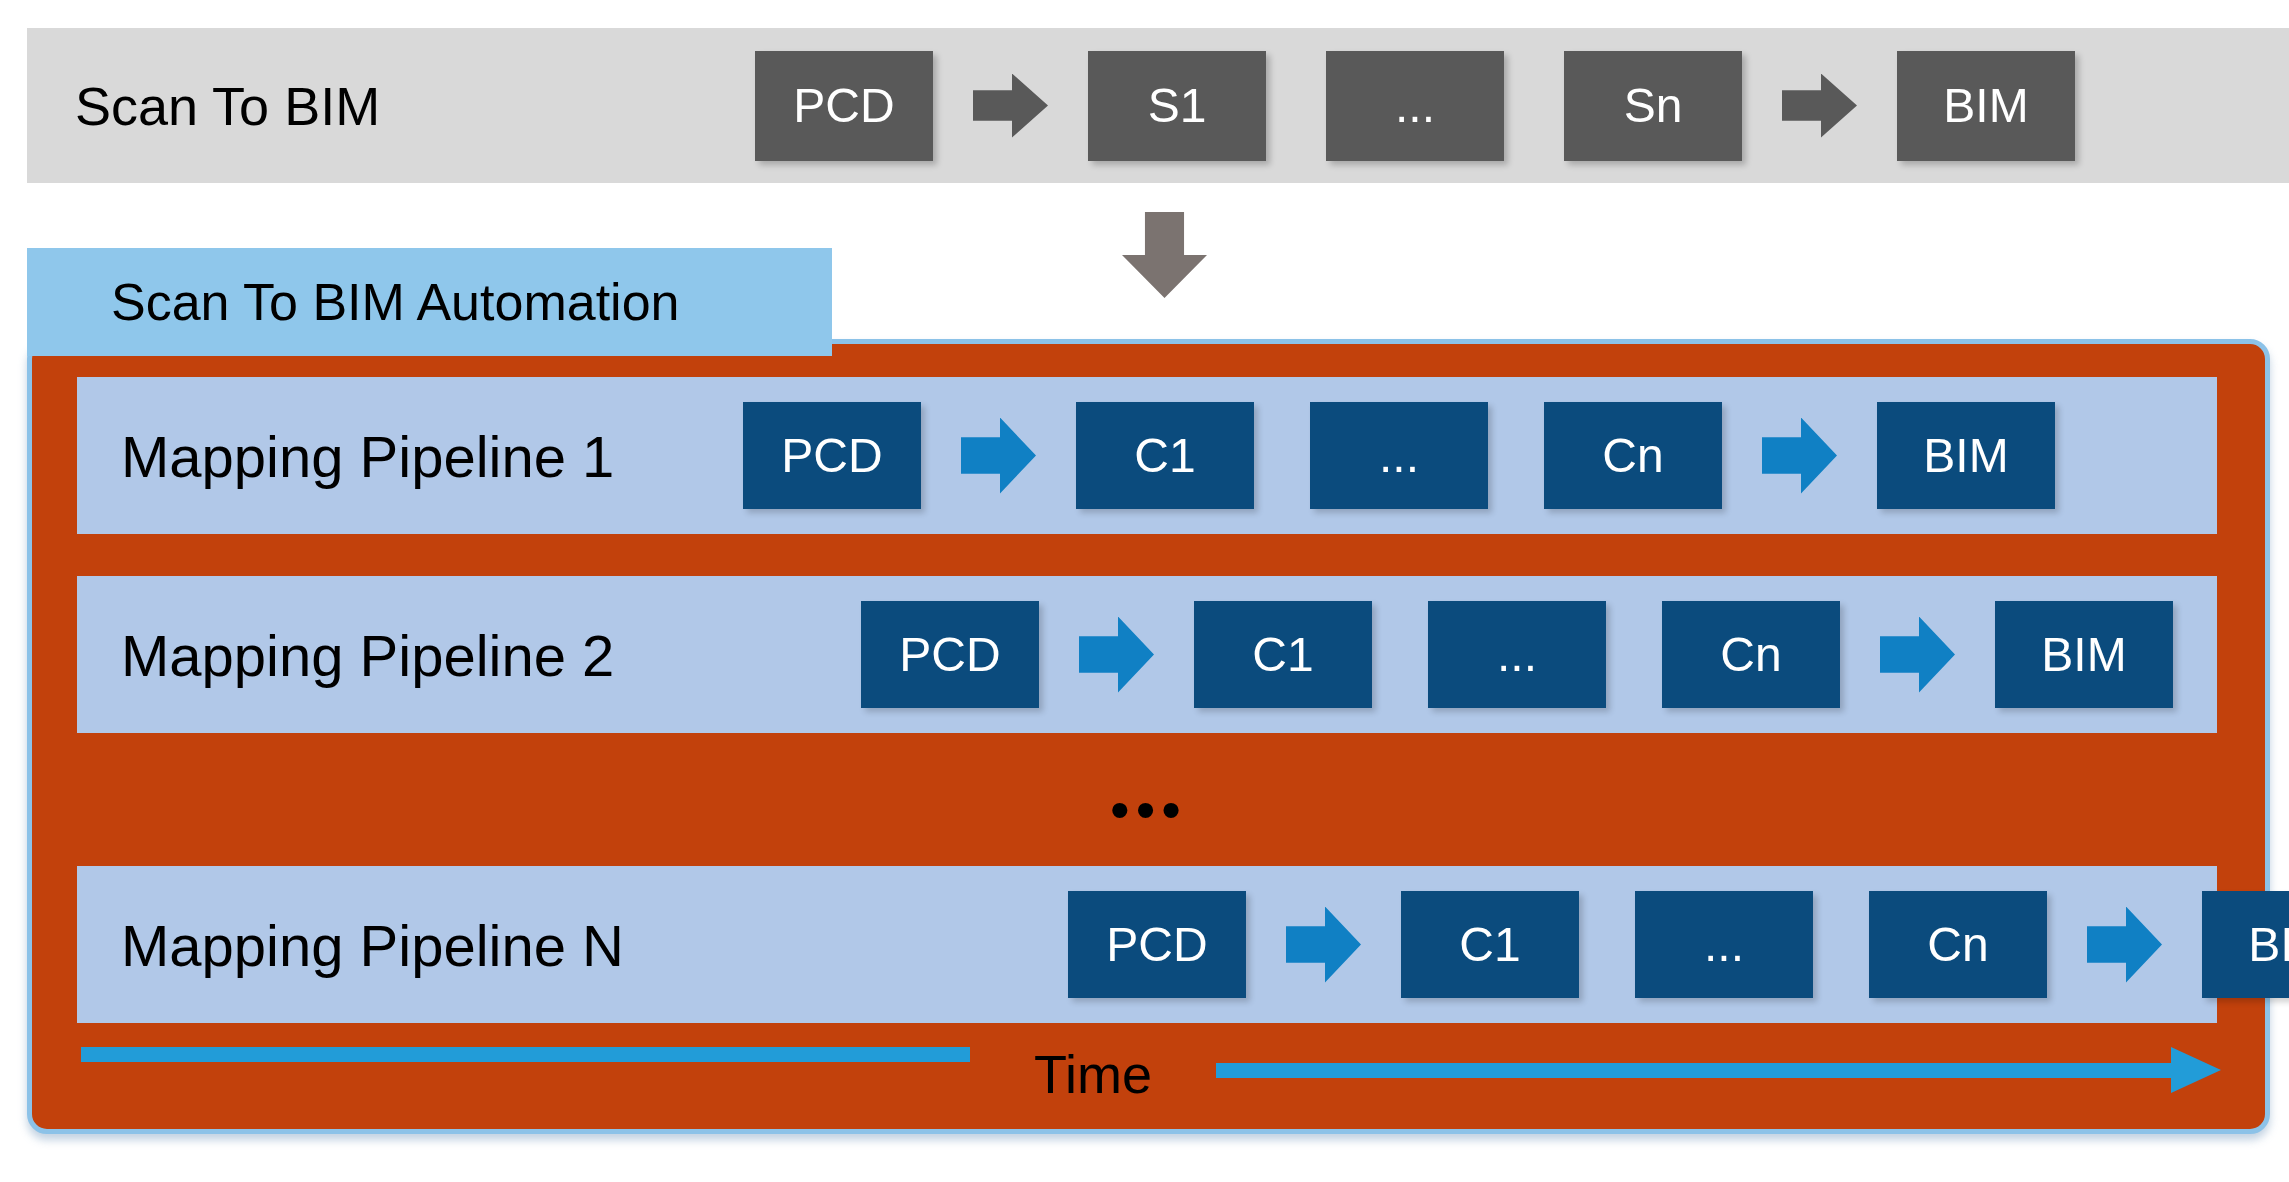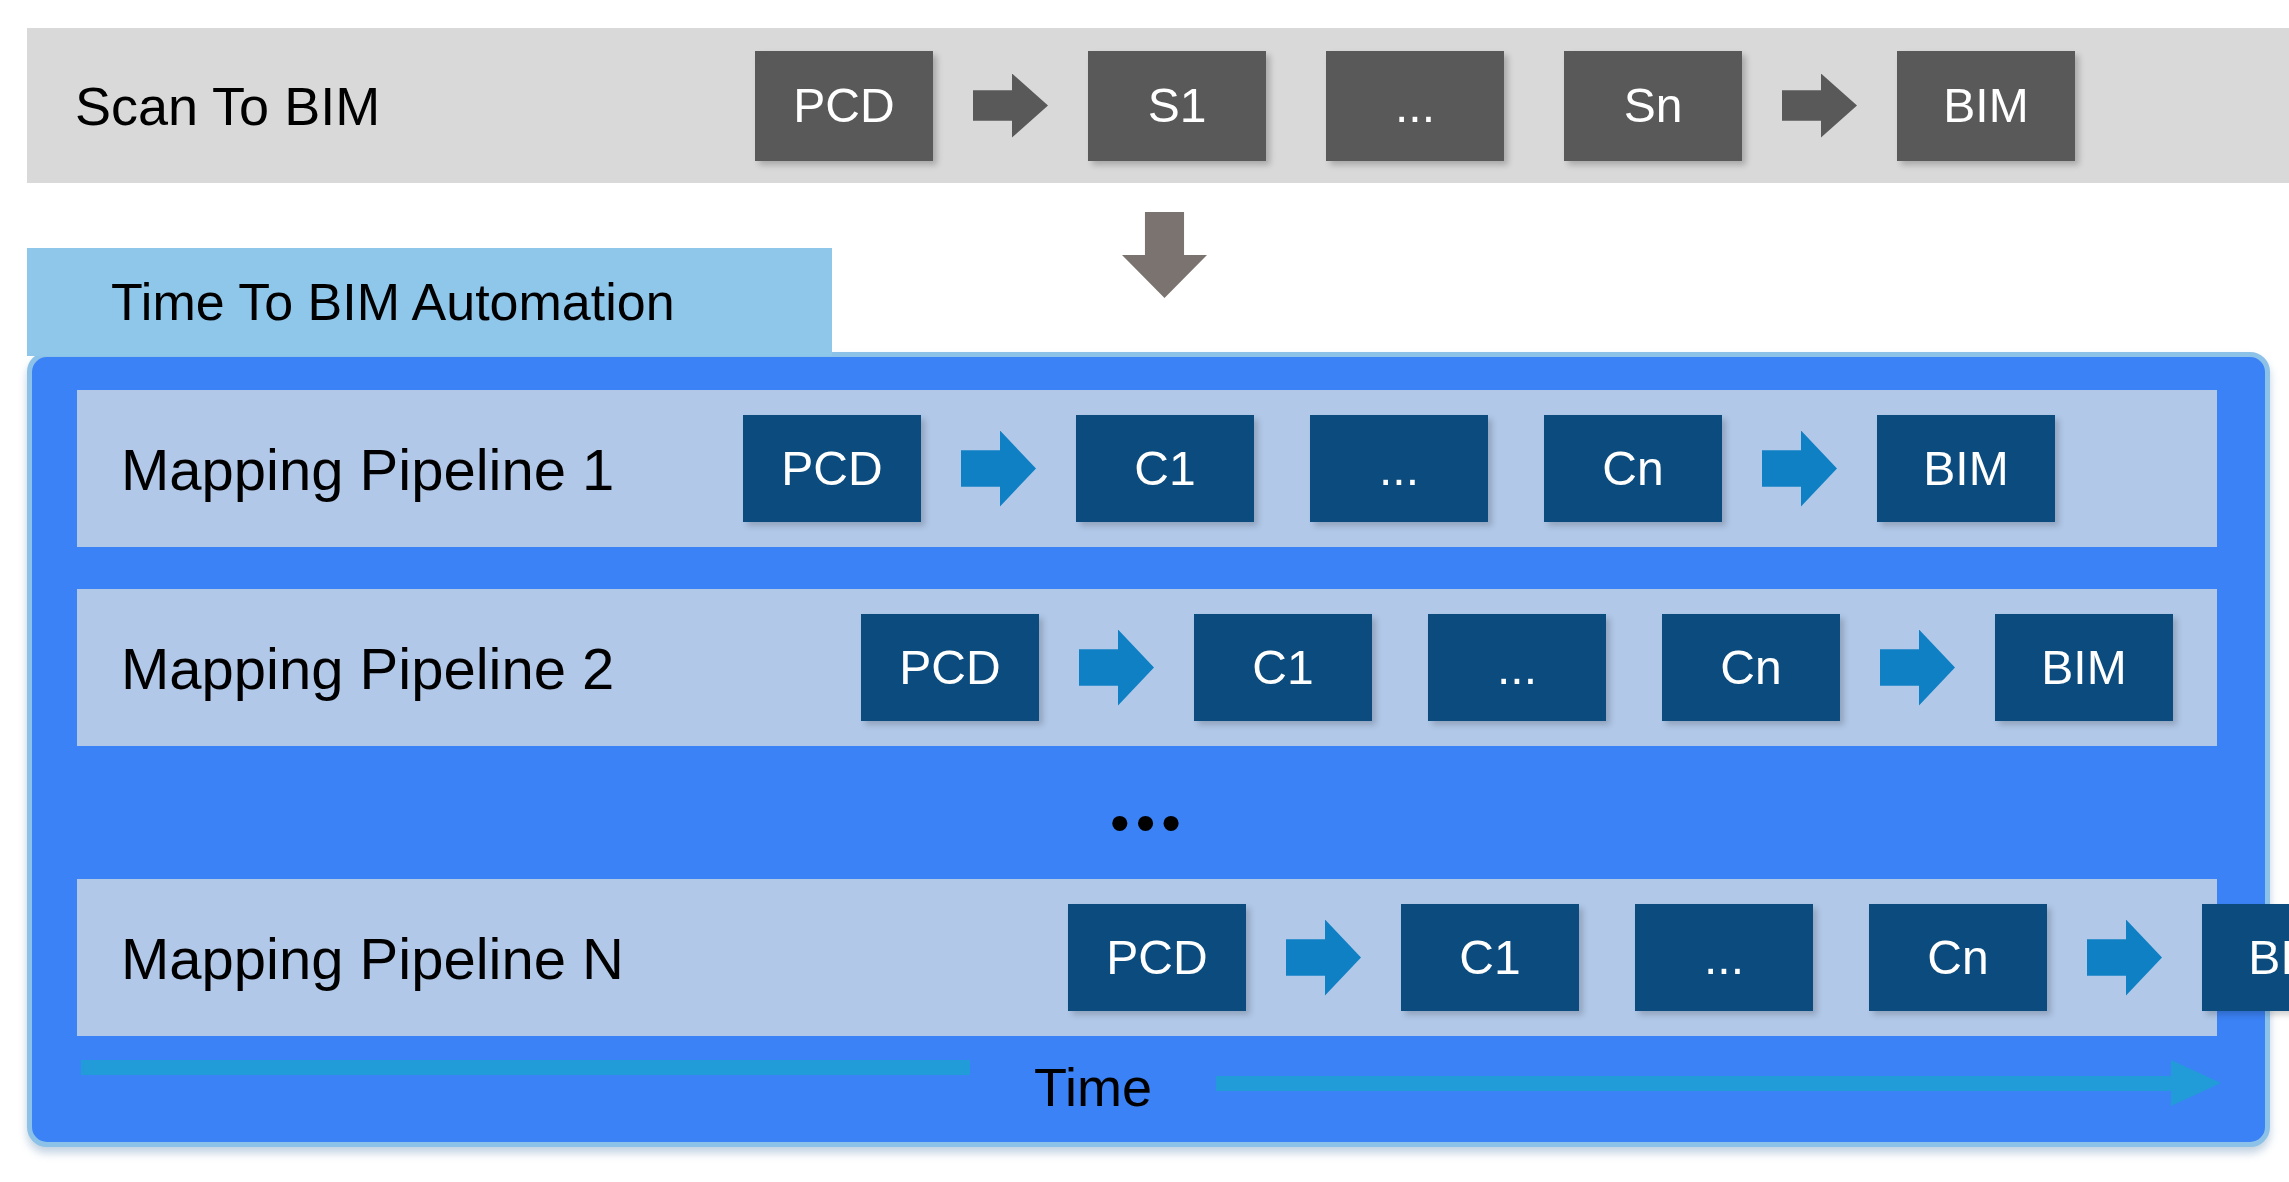--- a/index.html
+++ b/index.html
@@ -48,22 +48,22 @@
   
   .tab{
     position:absolute;left:27px;top:248px;width:805px;height:108px;
     background:var(--tab-blue,#8FC7EB);display:flex;align-items:center;
     font-size:52px;z-index:2;
   }
   .tab span{padding-left:84px;white-space:nowrap;}
 
   
   .panel{
-    position:absolute;left:27px;top:352px;width:2243px;height:795px;
-    box-sizing:border-box;background:#3b82f6;
+    position:absolute;left:27px;top:339px;width:2243px;height:795px;
+    box-sizing:border-box;background:#c2410c;
     border:5px solid var(--panel-border-blue,#8CC2E8);border-radius:20px;
     box-shadow:0 6px 9px rgba(120,155,190,.45);
     z-index:1;
     padding-left:17px;
   }
   .prow{
     position:absolute;left:45px;width:2140px;height:157px;
     background:var(--row-blue,#B1C8E8);
   }
   .row-1{top:33px;}
@@ -116,21 +116,21 @@
       <div class="box gray plain-gap-30">...</div>
       <div class="box gray plain-gap-30">Sn</div>
       <div class="blk-arrow gray-arrow"></div>
       <div class="box gray">BIM</div>
     </div>
   </section>
 
   <div class="down-arrow"></div>
 
   <div class="tab">
-    <span>Time To BIM Automation</span>
+    <span>Scan To BIM Automation</span>
   </div>
 
   <section class="panel">
 
     <div class="prow row-1">
       <div class="prow-label">Mapping Pipeline 1</div>
       <div class="chain">
         <div class="box navy">PCD</div>
         <div class="blk-arrow blue-arrow"></div>
         <div class="box navy">C1</div>

